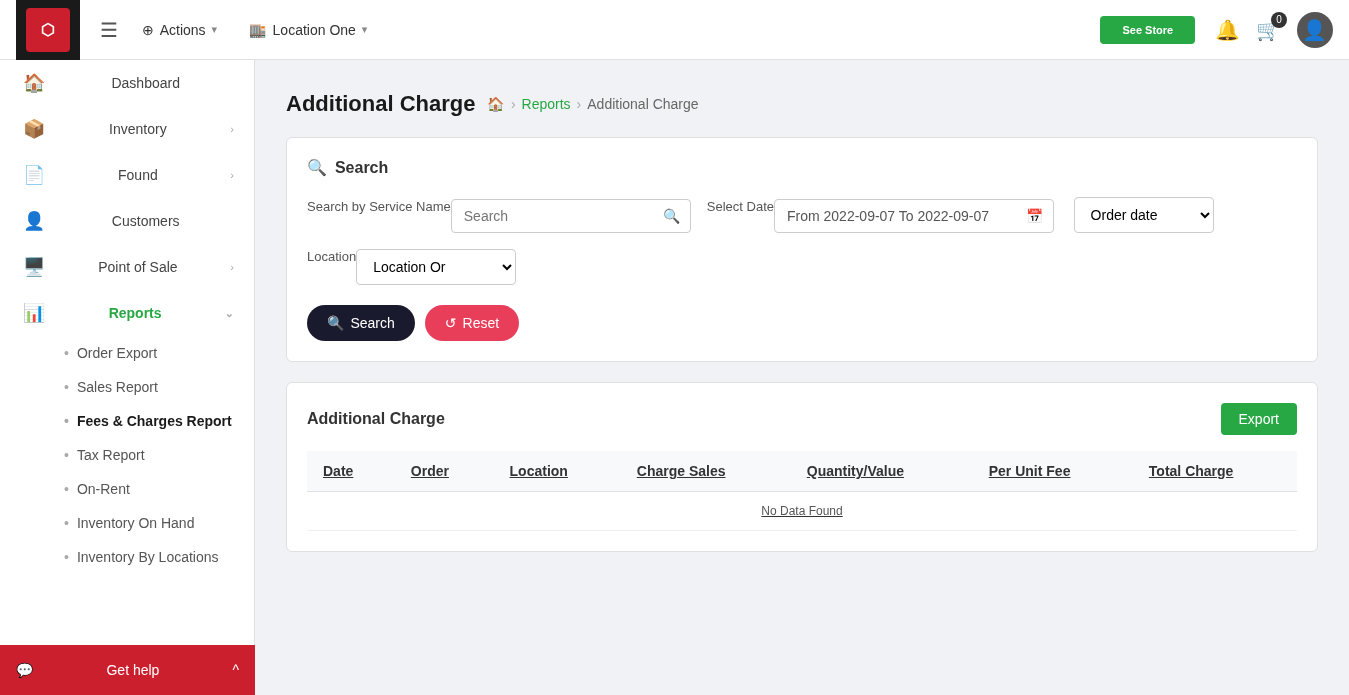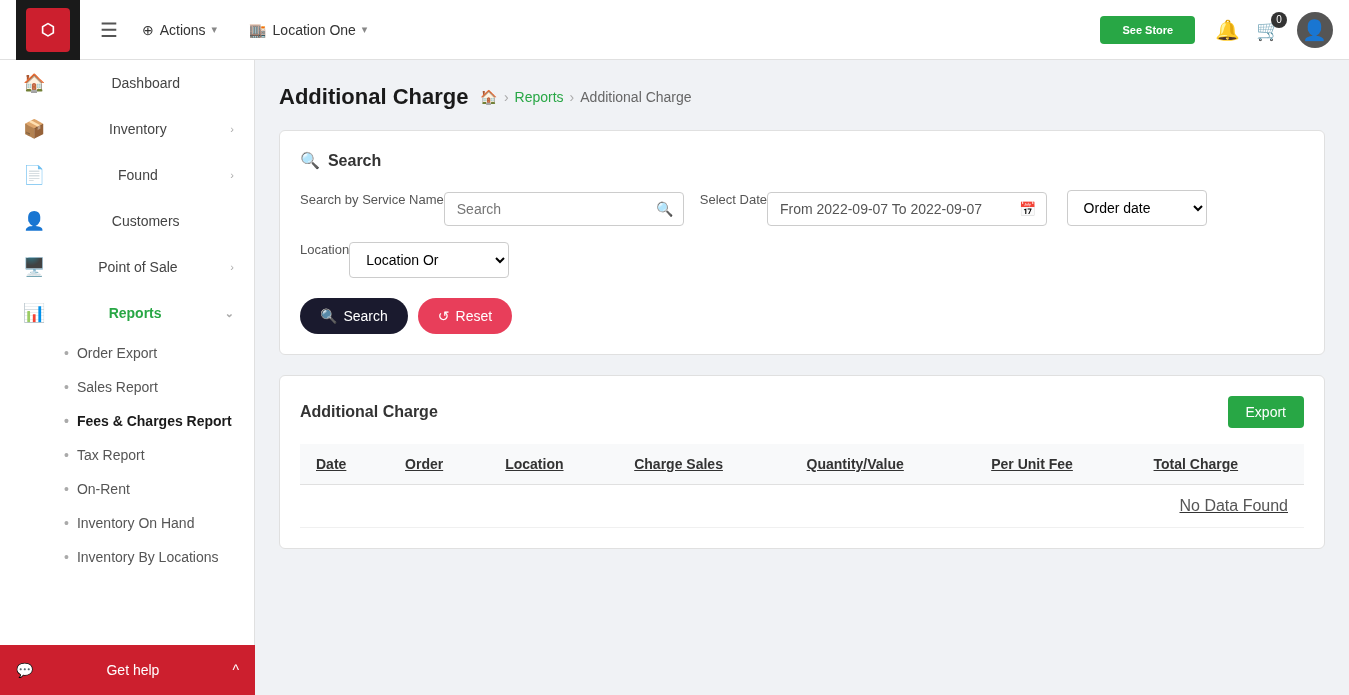--- a/index.html
+++ b/index.html
@@ -73,21 +73,21 @@
     .sidebar-sub-item.active { color: #1a1a1a; font-weight: 700; }
 
     .get-help-bar {
       position: fixed; bottom: 0; left: 0; width: 255px; height: 50px;
       background: #cc1f2e; display: flex; align-items: center; justify-content: space-between;
       padding: 0 16px; cursor: pointer; color: #fff; font-size: 14px;
     }
 
     
     .main-content {
-      margin-left: 255px; margin-top: 60px; padding: 24px;
+      margin-left: 255px; margin-top: 60px; padding: 31px;
       min-height: calc(100vh - 60px);
     }
 
     
     .page-header { display: flex; align-items: center; gap: 12px; margin-bottom: 20px; }
     .page-title { font-size: 22px; font-weight: 700; color: #1a1a1a; }
     .breadcrumb { display: flex; align-items: center; gap: 6px; color: #666; font-size: 14px; }
     .breadcrumb a { color: #28a745; text-decoration: none; }
     .breadcrumb .bc-sep { color: #aaa; }
 
@@ -149,21 +149,21 @@
     }
 
     .data-table { width: 100%; border-collapse: collapse; margin-top: 8px; text-decoration: underline; }
     .data-table th {
       background: #f8f9fa; padding: 12px 16px;
       text-align: left; font-weight: 600; font-size: 14px;
       border-bottom: 1px solid #e0e0e0; color: #333;
     }
     .data-table td { padding: 12px 16px; border-bottom: 1px solid #f0f0f0; }
     .no-data {
-      text-align: right; padding: 40px; font-size: 16px;
+      text-align: center; padding: 40px; font-size: 12px;
       color: #555; font-weight: 500;
     }
   </style>
 </head>
 <body>
 
 <nav class="top-nav">
   <div class="logo-area">
     <div class="logo-inner">⬡</div>
   </div>

